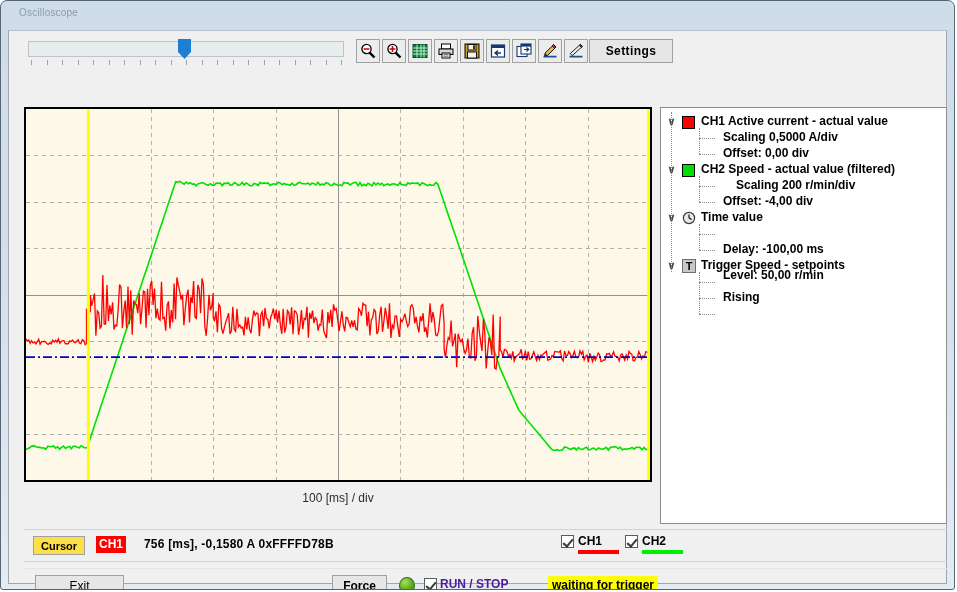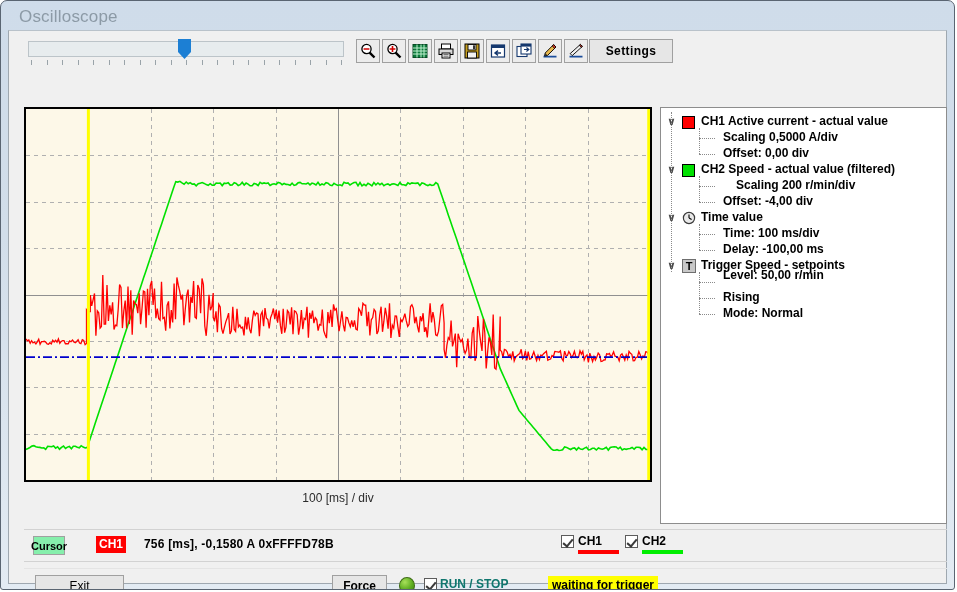--- a/index.html
+++ b/index.html
@@ -17,21 +17,21 @@
     border-radius:7px 7px 3px 3px;
     background:linear-gradient(180deg,#cfdcea 0%,#d2deea 40%,#e3ebf3 100%);
     box-sizing:border-box;
     overflow:hidden;
   }
   #titlebar{
     position:absolute;left:0;top:0;width:100%;height:30px;
   }
   #title-text{
     position:absolute;left:18px;top:6px;
-    font-size:17px;color:#8c9aa6;
+    font-size:10px;color:#8c9aa6;
     letter-spacing:.2px;
   }
   #client{
     position:absolute;left:7px;top:29px;width:939px;height:554px;
     background:#f0f0f0;
     border:1px solid #9fa8b0;
     border-top-color:#b9c2ca;
     box-sizing:border-box;
   }
   
@@ -103,22 +103,22 @@
   .tchild .clabel{position:absolute;left:62px;top:0;}
   .guide{position:absolute;width:1px;border-left:1px dotted #8a8a8a;}
   .elbow{position:absolute;height:1px;border-top:1px dotted #8a8a8a;}
   
   #status-strip{
     position:absolute;left:15px;top:498px;width:923px;height:33px;
     border-top:1px solid #d2d2d2;border-bottom:1px solid #d2d2d2;
     box-sizing:border-box;
   }
   #cursor-btn{
-    position:absolute;left:9px;top:6px;width:32px;height:19px;
-    background:#86efac;border:1px solid #a0a0a0;box-sizing:border-box;
+    position:absolute;left:9px;top:6px;width:52px;height:19px;
+    background:#fde047;border:1px solid #a0a0a0;box-sizing:border-box;
     font-size:11px;font-weight:bold;display:flex;align-items:center;justify-content:center;
     cursor:default;
   }
   #cursor-chan{
     position:absolute;left:72px;top:6px;
     background:#ff0000;color:#ffffff;font-size:12px;font-weight:bold;
     padding:1px 3px;line-height:15px;
   }
   #cursor-readout{
     position:absolute;left:120px;top:7px;
@@ -161,21 +161,21 @@
   }
   #runstop{position:absolute;left:400px;top:9px;height:16px;}
   #runstop .cb{
     position:absolute;left:0;top:0;width:13px;height:13px;
     background:#fff;border:1px solid #5c5c5c;box-sizing:border-box;
   }
   #runstop .cb:after{
     content:"";position:absolute;left:3px;top:1px;width:4px;height:8px;
     border:solid #3a3a3a;border-width:0 2px 2px 0;transform:rotate(40deg);
   }
-  #runstop .cl{position:absolute;left:16px;top:-1px;font-size:12px;font-weight:bold;color:#0f766e;white-space:nowrap;}
+  #runstop .cl{position:absolute;left:16px;top:-1px;font-size:12px;font-weight:bold;color:#4c1d95;white-space:nowrap;}
   #trigger-status{
     position:absolute;left:524px;top:7px;
     background:#ffff00;color:#000;font-size:12px;font-weight:bold;
     padding:2px 4px;line-height:14px;white-space:nowrap;
   }
 </style>
 </head>
 <body>
 
 <div id="window">
@@ -362,45 +362,39 @@
         <div class="guide" style="left: 38px; top: 68px; height: 26px;"></div>
         <div class="tnode" style="top: 102px; position: absolute; left: 0px; width: 100%;">
           <span class="chev">∨</span>
           <span class="clockicon"><svg width="14" height="14" viewBox="0 0 14 14">
               <circle cx="7" cy="7" r="5.6" fill="#e9e9e9" stroke="#3a3a3a" stroke-width="1.2"></circle>
               <line x1="7" y1="7" x2="7" y2="3.4" stroke="#000" stroke-width="1.1"></line>
               <line x1="7" y1="7" x2="9.6" y2="8.4" stroke="#000" stroke-width="1.1"></line>
             </svg></span>
           <span class="tlabel">Time value</span>
         </div>
-        <div class="tchild" style="position: absolute; left: 0px; top: 118px; width: 100%;">
-          <span class="clabel">Time: 100  ms/div</span>
-        </div>
         <div class="elbow" style="left: 38px; width: 16px; top: 126px;"></div>
         <div class="tchild" style="position: absolute; left: 0px; top: 134px; width: 100%;">
           <span class="clabel">Delay: -100,00  ms</span>
         </div>
         <div class="elbow" style="left: 38px; width: 16px; top: 142px;"></div>
         <div class="guide" style="left: 38px; top: 116px; height: 26px;"></div>
         <div class="tnode" style="top: 150px; position: absolute; left: 0px; width: 100%;">
           <span class="chev">∨</span>
           <span class="tbox">T</span>
           <span class="tlabel">Trigger Speed - setpoints</span>
         </div>
         <div class="tchild" style="position: absolute; left: 0px; top: 160px; width: 100%;">
           <span class="clabel">Level: 50,00   r/min</span>
         </div>
         <div class="elbow" style="left: 38px; width: 16px; top: 174px;"></div>
         <div class="tchild" style="position: absolute; left: 0px; top: 182px; width: 100%;">
           <span class="clabel">Rising</span>
         </div>
         <div class="elbow" style="left: 38px; width: 16px; top: 190px;"></div>
-        <div class="tchild" style="position: absolute; left: 0px; top: 198px; width: 100%;">
-          <span class="clabel">Mode: Normal</span>
-        </div>
         <div class="elbow" style="left: 38px; width: 16px; top: 206px;"></div>
         <div class="guide" style="left: 38px; top: 164px; height: 42px;"></div>
         <div class="guide" style="left: 10px; top: 4px; height: 160px;"></div>
       </div>
 
     <div id="status-strip">
       <div id="cursor-btn">Cursor</div>
       <div id="cursor-chan">CH1</div>
       <div id="cursor-readout">756 [ms], -0,1580 A 0xFFFFD78B</div>
 

